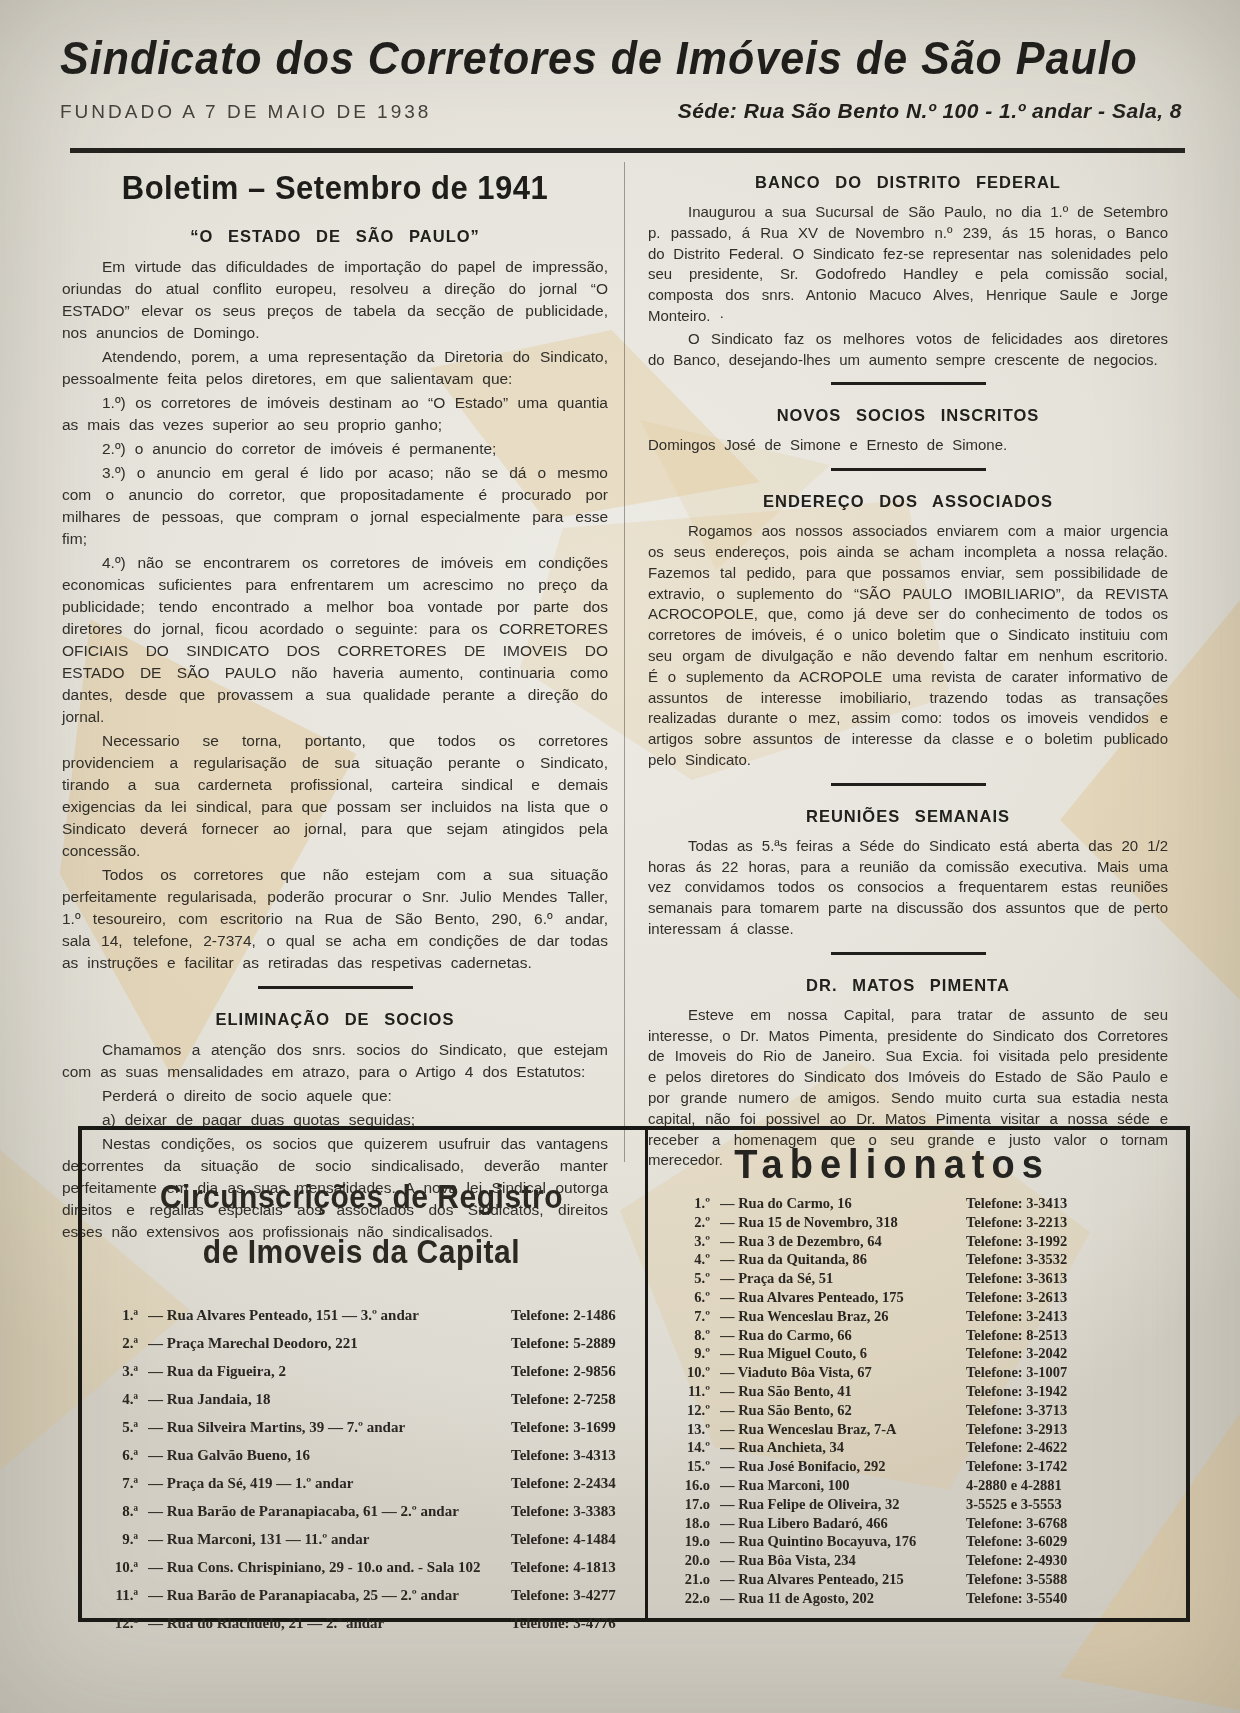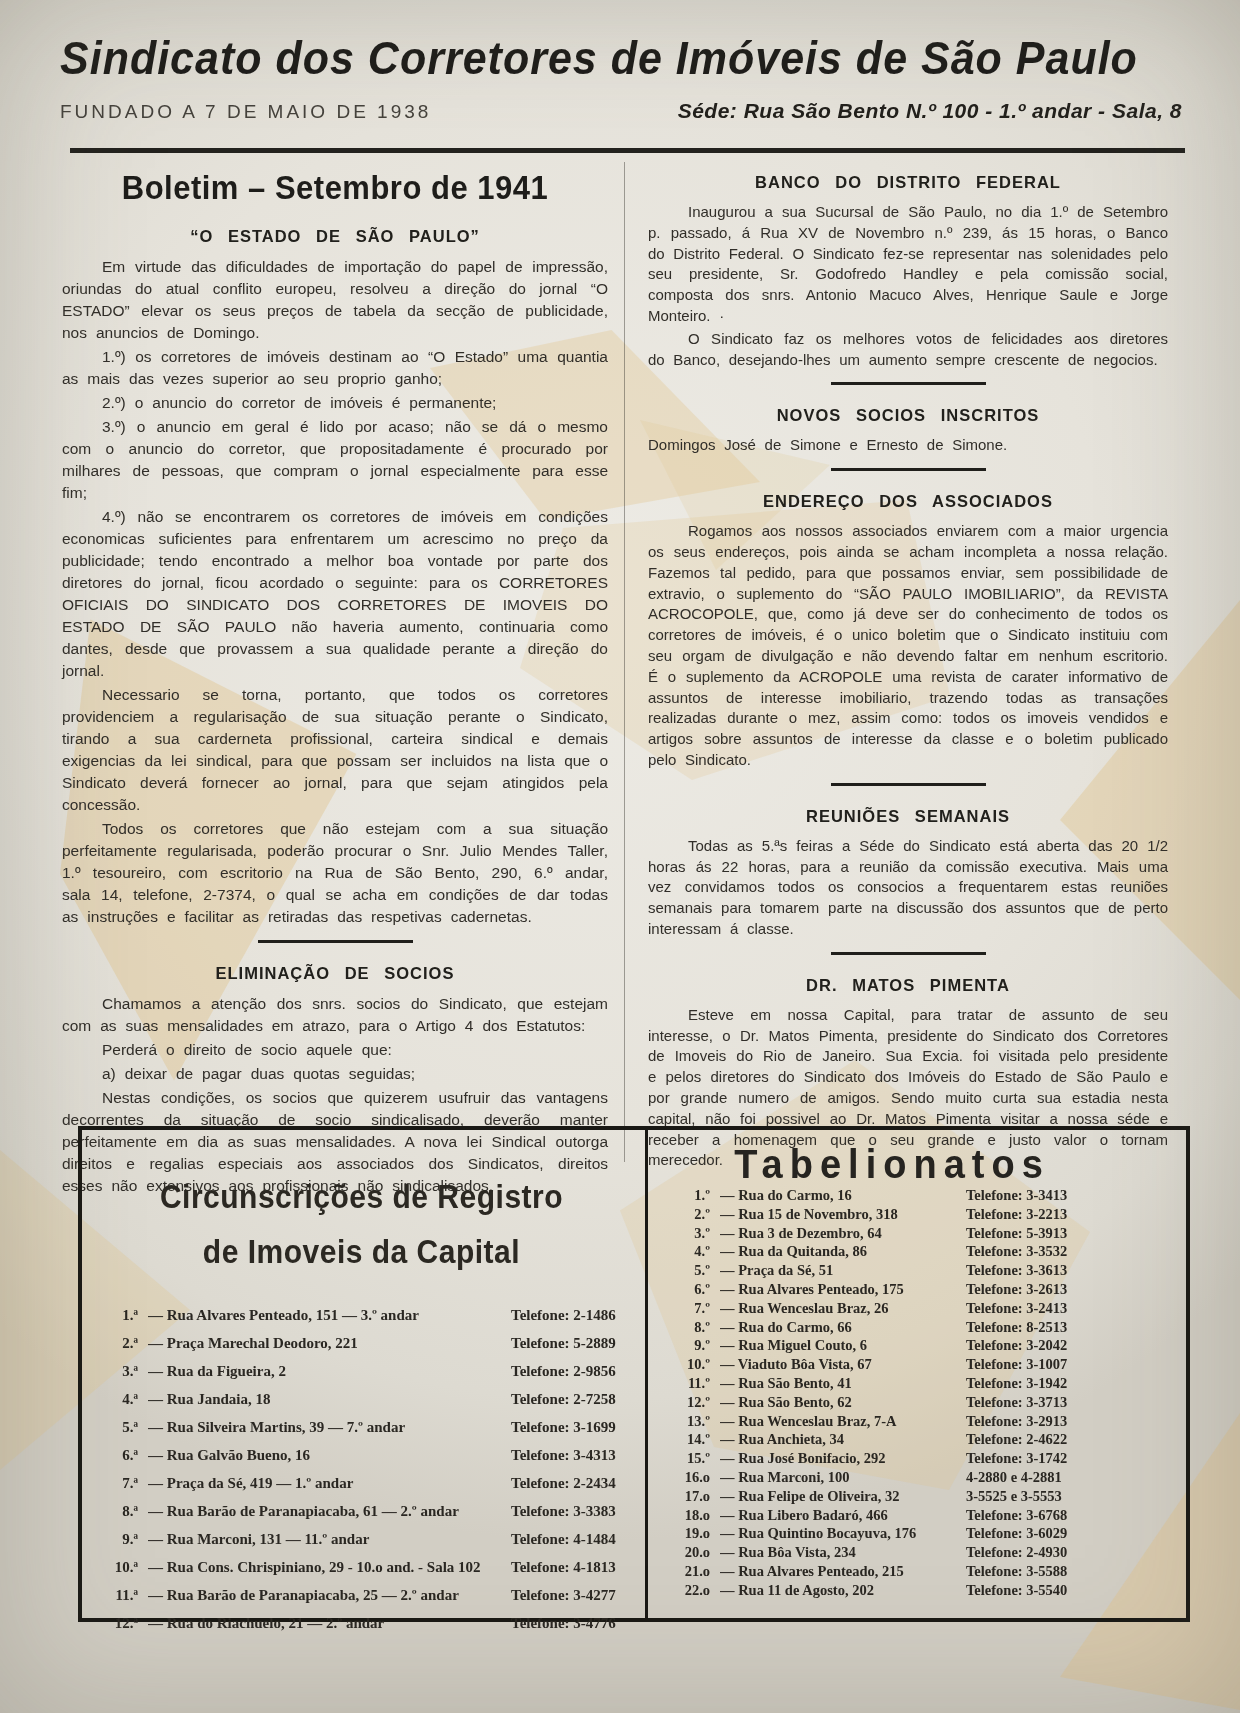--- a/index.html
+++ b/index.html
@@ -56,21 +56,21 @@
   .dir-right { flex:1; padding:0 70px 0 20px; box-sizing:border-box; }
 
   .registry-title { margin:44px 0 0; text-align:center; font-size:30px; line-height:50px; font-weight:800; color:#2b2822; transform:scaleY(1.1); letter-spacing:0.5px; }
   .registry-rows { margin-top:33px; }
   .dir-row { display:flex; align-items:baseline; font-family:"Liberation Serif", serif; font-weight:700; color:#2a2722; }
   .registry-rows .dir-row { font-size:15px; line-height:17px; margin-bottom:11px; }
   .registry-rows .num { width:44px; }
   .registry-rows .phone { width:118px; }
 
   .tab-title { margin:12px 0 0; text-align:center; font-size:38px; line-height:44px; font-weight:800; letter-spacing:7px; color:#262420; transform:scaleY(1.08); }
-  .tab-rows { }
+  .tab-rows { margin-top:8px; }
   .tab-rows .dir-row { font-size:14.5px; line-height:18.8px; }
   .tab-rows .num { width:42px; }
   .tab-rows .phone { width:150px; }
 
   .num { flex:none; text-align:right; }
   .addr { flex:1; margin-left:10px; white-space:nowrap; overflow:hidden; }
   .phone { flex:none; text-align:left; white-space:nowrap; }
 </style>
 </head>
 <body>
@@ -92,20 +92,21 @@
       <span class="hq">Séde: Rua São Bento N.º 100 - 1.º andar - Sala, 8</span>
     </div>
   </header>
   <div class="head-rule"></div>
   <div class="col-divider"></div>
 
   <section class="col col-left">
     <h2 class="boletim-title">Boletim – Setembro de 1941</h2>
     <h3 class="sec-head">“O ESTADO DE SÃO PAULO”</h3>
     <p class="body">Em virtude das dificuldades de importação do papel de impressão, oriundas do atual conflito europeu, resolveu a direção do jornal “O ESTADO” elevar os seus preços de tabela da secção de publicidade, nos anuncios de Domingo.</p>
+    <p class="body">Atendendo, porem, a uma representação da Diretoria do Sindicato, pessoalmente feita pelos diretores, em que salientavam que:</p>
     <p class="body">1.º)  os corretores de imóveis destinam ao “O Estado” uma quantia as mais das vezes superior ao seu proprio ganho;</p>
     <p class="body">2.º)  o anuncio do corretor de imóveis é permanente;</p>
     <p class="body">3.º)  o anuncio em geral é lido por acaso; não se dá o mesmo com o anuncio do corretor, que propositadamente é procurado por milhares de pessoas, que compram o jornal especialmente para esse fim;</p>
     <p class="body">4.º)  não se encontrarem os corretores de imóveis em condições economicas suficientes para enfrentarem um acrescimo no preço da publicidade; tendo encontrado a melhor boa vontade por parte dos diretores do jornal, ficou acordado o seguinte: para os CORRETORES OFICIAIS DO SINDICATO DOS CORRETORES DE IMOVEIS DO ESTADO DE SÃO PAULO não haveria aumento, continuaria como dantes, desde que provassem a sua qualidade perante a direção do jornal.</p>
     <p class="body">Necessario se torna, portanto, que todos os corretores providenciem a regularisação de sua situação perante o Sindicato, tirando a sua carderneta profissional, carteira sindical e demais exigencias da lei sindical, para que possam ser incluidos na lista que o Sindicato deverá fornecer ao jornal, para que sejam atingidos pela concessão.</p>
     <p class="body">Todos os corretores que não estejam com a sua situação perfeitamente regularisada, poderão procurar o Snr. Julio Mendes Taller, 1.º tesoureiro, com escritorio na Rua de São Bento, 290, 6.º andar, sala 14, telefone, 2-7374, o qual se acha em condições de dar todas as instruções e facilitar as retiradas das respetivas cadernetas.</p>
     <div class="sec-rule"></div>
     <h3 class="sec-head">ELIMINAÇÃO DE SOCIOS</h3>
     <p class="body">Chamamos a atenção dos snrs. socios do Sindicato, que estejam com as suas mensalidades em atrazo, para o Artigo 4 dos Estatutos:</p>
     <p class="body">Perderá o direito de socio aquele que:</p>
@@ -225,21 +226,21 @@
 
           <div class="dir-row">
             <span class="num">2.º</span>
             <span class="addr">— Rua 15 de Novembro, 318</span>
             <span class="phone">Telefone: 3-2213</span>
           </div>
 
           <div class="dir-row">
             <span class="num">3.º</span>
             <span class="addr">— Rua 3 de Dezembro, 64</span>
-            <span class="phone">Telefone: 5-3913</span>
+            <span class="phone">Telefone: 3-1992</span>
           </div>
 
           <div class="dir-row">
             <span class="num">4.º</span>
             <span class="addr">— Rua da Quitanda, 86</span>
             <span class="phone">Telefone: 3-3532</span>
           </div>
 
           <div class="dir-row">
             <span class="num">5.º</span>

